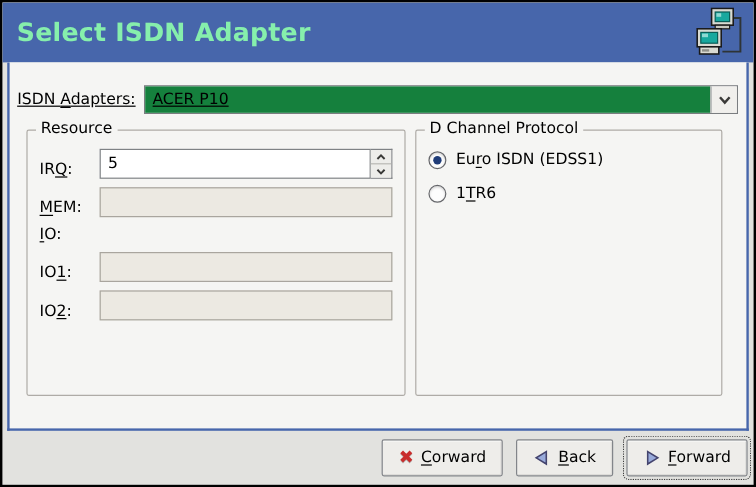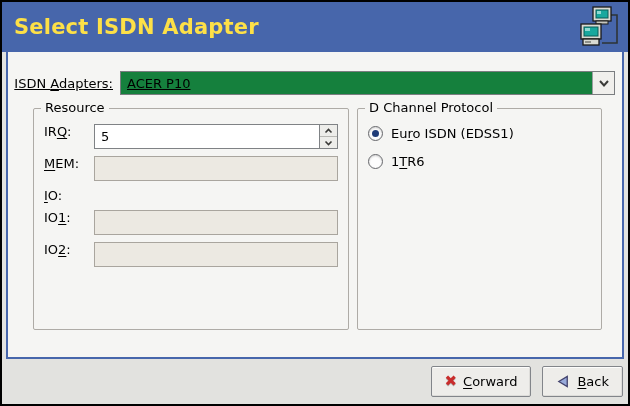--- a/index.html
+++ b/index.html
@@ -9,40 +9,40 @@
     border:2px solid #000; background:#e2e2df;
     font-family:"DejaVu Sans","Liberation Sans",sans-serif;
     font-size:13px; color:#000; overflow:hidden;
   }
   
   .titlebar {
     position:absolute; top:0; left:0; right:0; height:50px;
     background:#4766ab; display:flex; align-items:center;
     justify-content:space-between; padding:0 8px 0 12px;
   }
-  .title-text { color:#fde047; font-size:21px; font-weight:bold; letter-spacing:.2px; }
+  .title-text { color:#86efac; font-size:21px; font-weight:bold; letter-spacing:.2px; }
   .title-icon { width:40px; height:44px; margin-top:2px; }
   
   .frame {
     position:absolute; top:50px; left:4px; right:4px; bottom:45px;
     border:2px solid #4766ab; border-top:none; background:#f5f5f3;
   }
   
   .adapter-row { display:flex; align-items:center; margin-top:19px; padding-right:7px;text-decoration:underline; }
   .adapter-label { width:112px; text-align:right; padding-right:7px; white-space:nowrap; }
   .combo { flex:1; height:24px; display:flex; border:1px solid #7a7d80; background:#fff; }
   .combo-entry { flex:1; border:none; outline:none; padding:0 6px; font:13px "DejaVu Sans","Liberation Sans",sans-serif; background:#15803d; }
   .combo-btn { width:22px; background:#f0efec; border-left:1px solid #9a9d9f; display:flex; align-items:center; justify-content:center; cursor:default; }
   
-  .groups { display:flex; gap:8px; margin:13px 20px 0 25px; height:222px; }
+  .groups { display:flex; gap:8px; margin:13px 20px 0 14px; height:222px; }
   .group { position:relative; border:1px solid #aeaba6; border-radius:2px; }
   .group-legend { position:absolute; top:-9px; left:7px; background:#f5f5f3; padding:0 4px; white-space:nowrap; }
   .group-resource { width:316px; padding:15px 10px 0 10px; }
   .group-dchannel { flex:1; padding:17px 0 0 10px; }
-  .res-row { display:flex; align-items:flex-start; margin-bottom:7px; }
+  .res-row { display:flex; align-items:flex-end; margin-bottom:7px; }
   .res-label { width:50px; white-space:nowrap; }
   .field-wrap { flex:1; display:flex; height:25px; }
   .tfield {
     flex:1; height:25px; border:1px solid #7f8285; background:#fff;
     padding:0 6px; font:13px "DejaVu Sans","Liberation Sans",sans-serif; outline:none; min-width:0;
   }
   .tfield:disabled { background:#ece9e2; border-color:#a9a59e; }
   .spin-btns { width:18px; display:flex; flex-direction:column; border:1px solid #7f8285; border-left:none; }
   .spin-btn { flex:1; background:#ededea; display:flex; align-items:center; justify-content:center; cursor:default; }
   .spin-btn + .spin-btn { border-top:1px solid #b8b8b4; }
@@ -174,15 +174,21 @@
       <span><span></span><span class="mn">C</span><span>orward</span></span>
     </div>
 
     <div class="btn">
       <svg width="15" height="15" viewBox="0 0 16 16">
         <polygon points="12,2.5 12,13.5 3,8" fill="#98aada" stroke="#44446e" stroke-width="1.4"></polygon>
       </svg>
       <span><span></span><span class="mn">B</span><span>ack</span></span>
     </div>
 
+    <div class="btn focused">
+      <svg width="15" height="15" viewBox="0 0 16 16">
+        <polygon points="4,2.5 4,13.5 13,8" fill="#98aada" stroke="#44446e" stroke-width="1.4"></polygon>
+      </svg>
+      <span><span></span><span class="mn">F</span><span>orward</span></span>
+    </div>
 
   </div>
 </div>
 
 </body></html>

